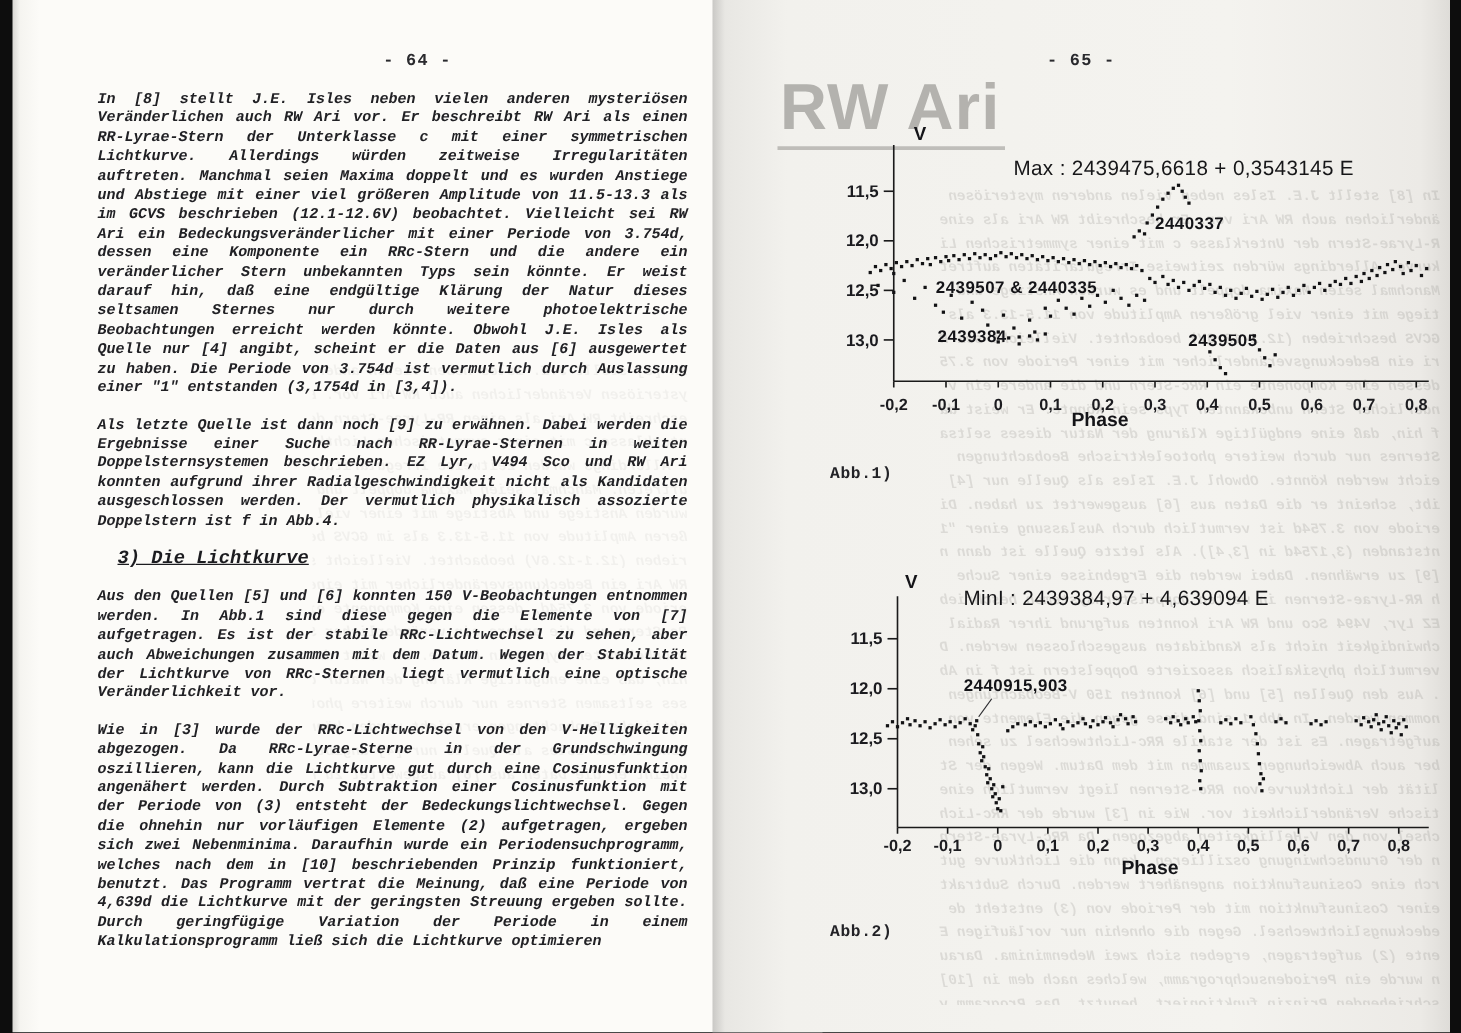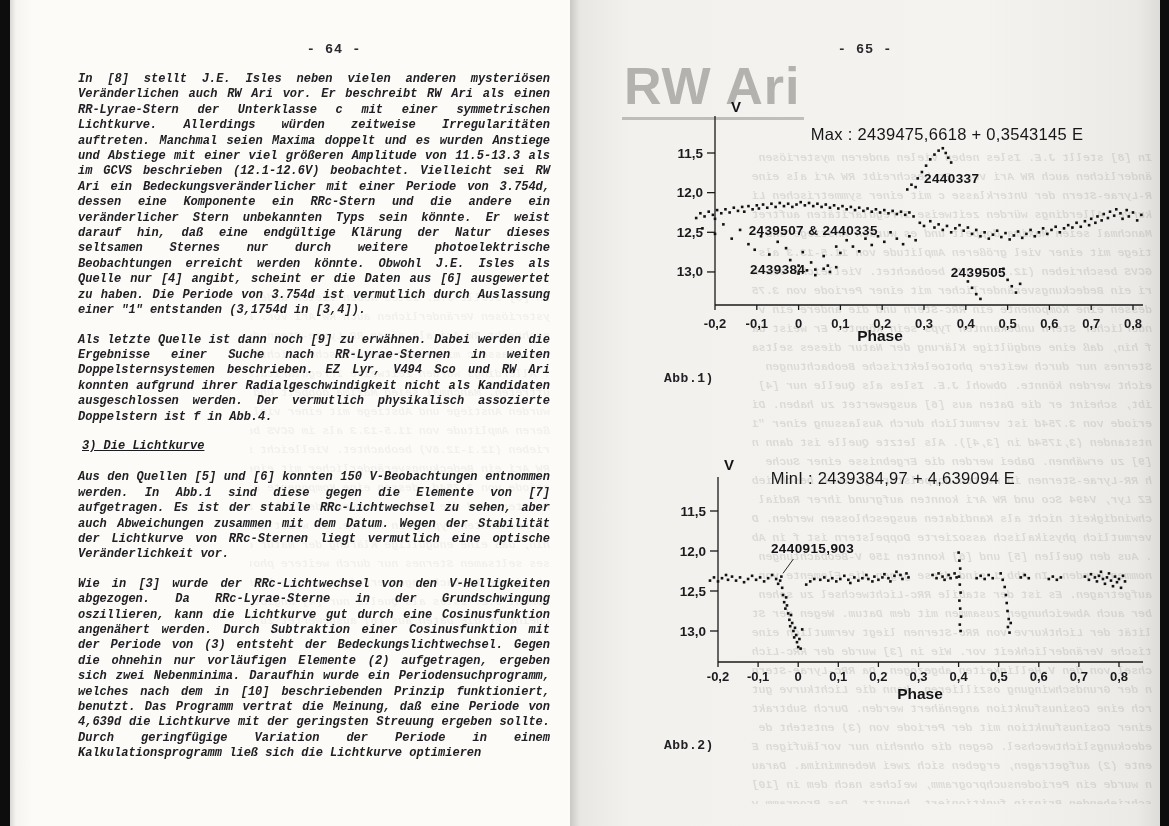--- a/index.html
+++ b/index.html
@@ -22,22 +22,22 @@
     font-size:13.5px;font-weight:600;letter-spacing:1px;color:#2a2a2e;
     font-style:normal;
   }
   .body-text{
     position:absolute;left:68px;top:72px;width:472px;
     font-size:12px;line-height:15.4px;font-style:italic;font-weight:600;
     color:#212125;text-align:justify;z-index:2;
   }
   .body-text p{margin:0 0 14px 0;}
   .section-heading{
-    font-size:12px;font-weight:700;font-style:italic;
-    text-decoration:underline;margin:2px 0 16px 4px;color:#1c1c20;
+    font-size:15px;font-weight:700;font-style:italic;
+    text-decoration:underline;margin:2px 0 16px 16px;color:#1c1c20;
   }
   .watermark{
     position:absolute;left:52px;top:56px;z-index:1;
     font-family:"Liberation Sans",sans-serif;font-size:52px;font-weight:700;
     color:rgba(128,126,122,0.55);border-bottom:3px solid rgba(128,126,122,0.45);
     padding:0 4px 1px 2px;filter:blur(0.6px);letter-spacing:1px;
   }
   .figure-caption{
     position:absolute;left:70px;z-index:6;
     font-size:13px;font-weight:600;letter-spacing:0.5px;color:#222226;margin-left:24px;

